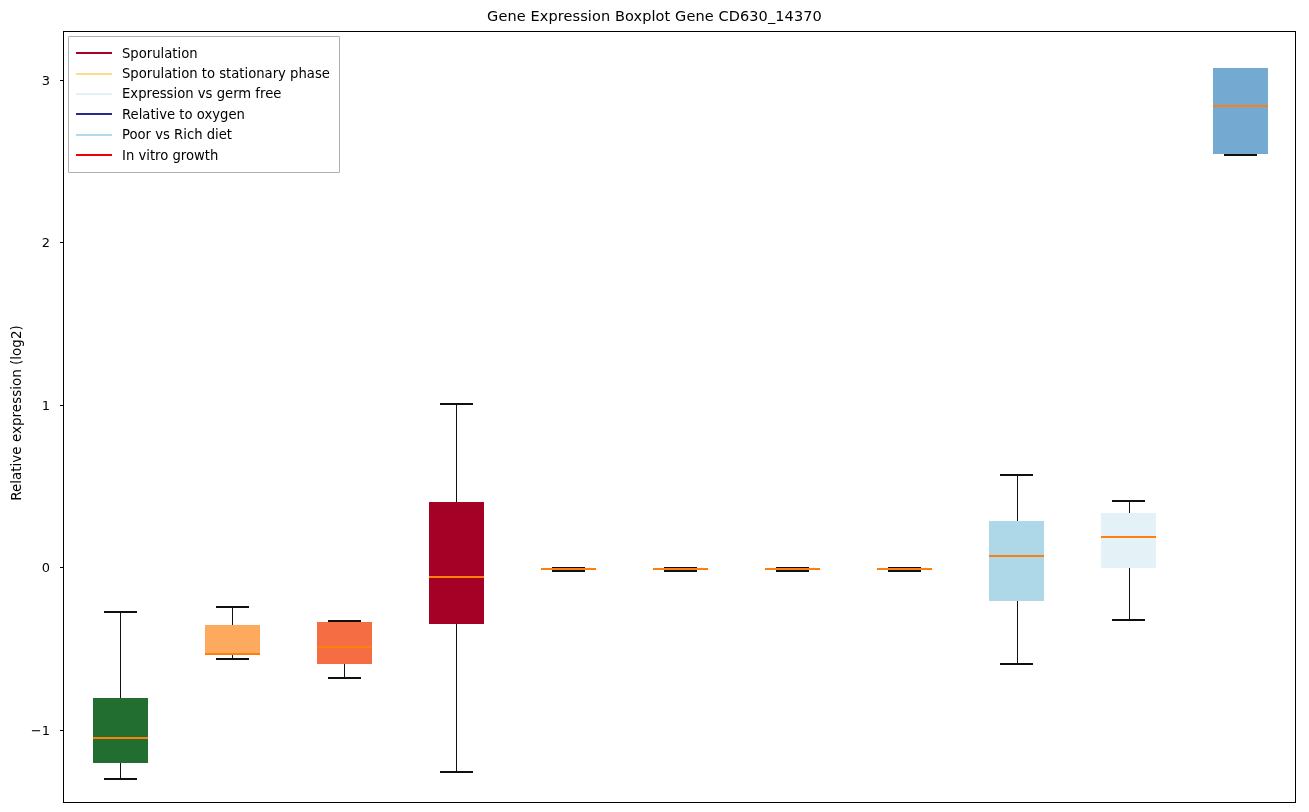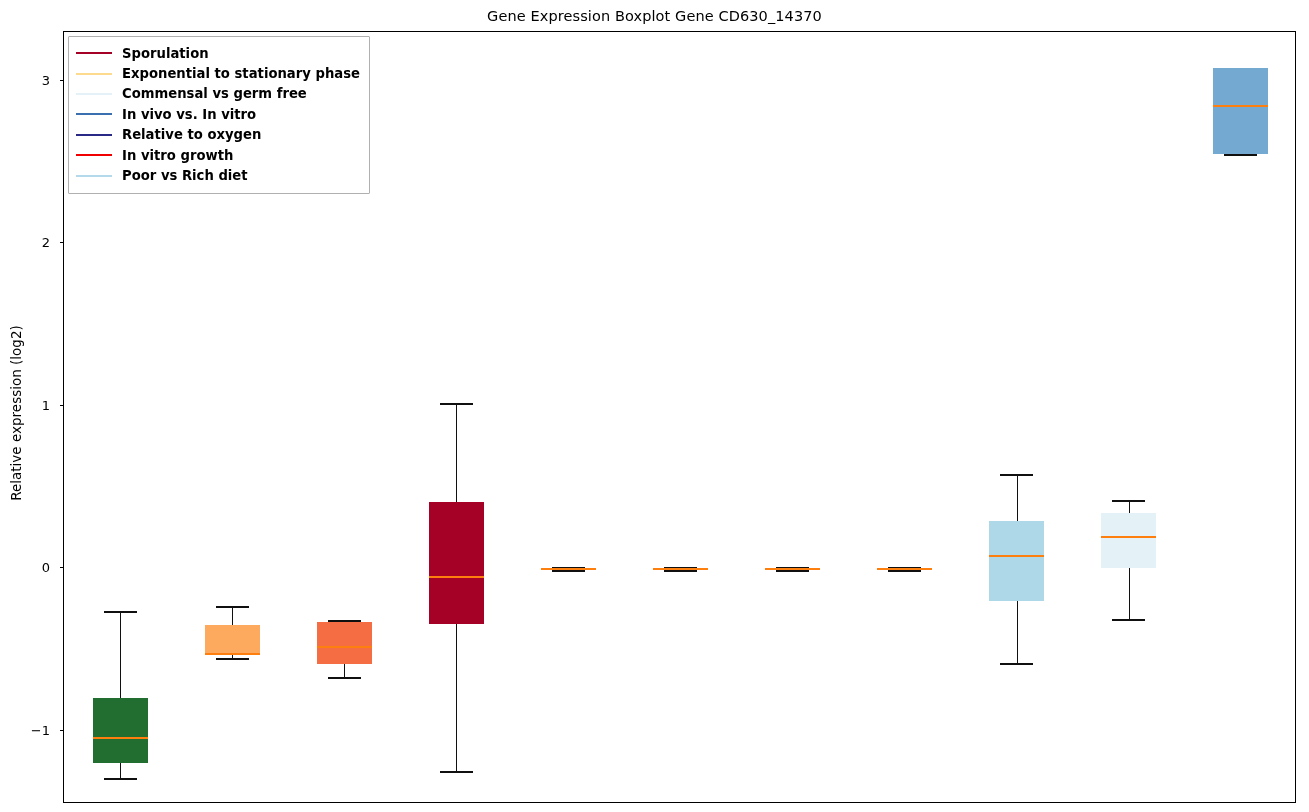--- a/index.html
+++ b/index.html
@@ -124,21 +124,20 @@
     width: 36px;
     height: 0;
     border-top: 2.3px solid #000000;
     margin-right: 10px;
     flex: 0 0 auto;
   }
   .legend-text {
     font-size: 13.2px;
     color: #000000;
     white-space: nowrap;
-    font-weight: bold;
   }
 </style>
 </head>
 <body>
 
 <div id="figure">
 
   <div id="chart-title">Gene Expression Boxplot Gene CD630_14370</div>
 
   <div class="ytick-wrap" id="ytick-wrap">
@@ -249,37 +248,33 @@
       </div>
   </div>
 
   <div id="legend">
       <div class="legend-row">
         <span class="legend-swatch" style="border-top-color: rgb(165, 0, 38);"></span>
         <span class="legend-text">Sporulation</span>
       </div>
       <div class="legend-row">
         <span class="legend-swatch" style="border-top-color: rgb(252, 219, 142);"></span>
-        <span class="legend-text">Exponential to stationary phase</span>
+        <span class="legend-text">Sporulation to stationary phase</span>
       </div>
       <div class="legend-row">
         <span class="legend-swatch" style="border-top-color: rgb(228, 241, 247);"></span>
-        <span class="legend-text">Commensal vs germ free</span>
-      </div>
-      <div class="legend-row">
-        <span class="legend-swatch" style="border-top-color: rgb(58, 111, 176);"></span>
-        <span class="legend-text">In vivo vs. In vitro</span>
+        <span class="legend-text">Expression vs germ free</span>
       </div>
       <div class="legend-row">
         <span class="legend-swatch" style="border-top-color: rgb(42, 42, 134);"></span>
         <span class="legend-text">Relative to oxygen</span>
       </div>
       <div class="legend-row">
+        <span class="legend-swatch" style="border-top-color: rgb(179, 217, 234);"></span>
+        <span class="legend-text">Poor vs Rich diet</span>
+      </div>
+      <div class="legend-row">
         <span class="legend-swatch" style="border-top-color: rgb(240, 0, 0);"></span>
         <span class="legend-text">In vitro growth</span>
       </div>
-      <div class="legend-row">
-        <span class="legend-swatch" style="border-top-color: rgb(179, 217, 234);"></span>
-        <span class="legend-text">Poor vs Rich diet</span>
-      </div>
     </div>
 
 </div>
 
 </body></html>

